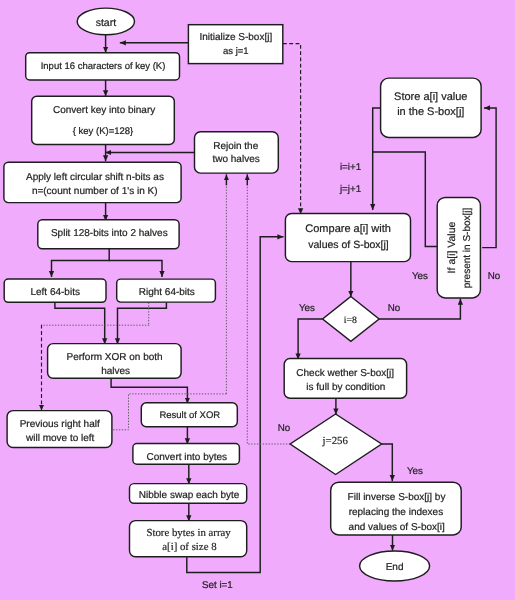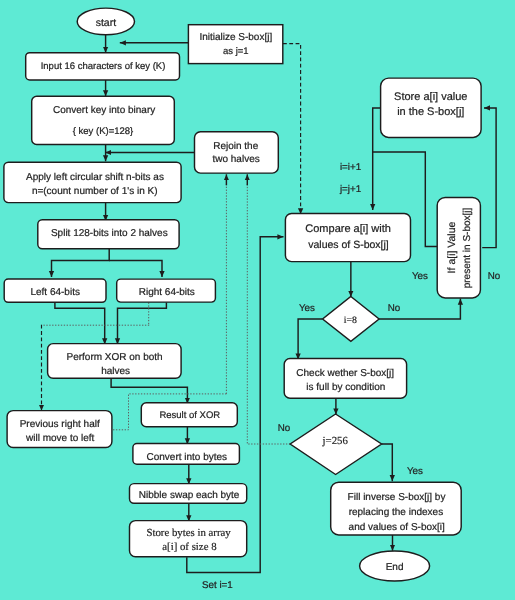--- a/index.html
+++ b/index.html
@@ -1,18 +1,18 @@
 <!DOCTYPE html>
 <html><head>
 <meta charset="utf-8">
 <title>Flowchart</title>
 <style>
   html,body{margin:0;padding:0;background:#ffffff;}
   body{width:515px;height:600px;overflow:hidden;font-family:"Liberation Sans",sans-serif;}
-  #canvas{position:relative;width:515px;height:600px;background:#5eead4;}
+  #canvas{position:relative;width:515px;height:600px;background:#f0abfc;}
   svg#fc{display:block;width:515px;height:600px;shape-rendering:geometricPrecision;text-rendering:geometricPrecision;}
   text{-webkit-font-smoothing:antialiased;}
   .nd{fill:#ffffff;stroke:#1d1d1d;stroke-width:1.45;}
   .ln{fill:none;stroke:#1d1d1d;stroke-width:1.45;stroke-linecap:butt;stroke-linejoin:miter;}
   .dsh{fill:none;stroke:#1d1d1d;stroke-width:1.15;stroke-dasharray:3.8 2.5;}
   .dot{fill:none;stroke:#5e5e5e;stroke-width:1.0;stroke-dasharray:1.35 1.55;}
   .t{font-family:"Liberation Sans",sans-serif;font-size:10px;fill:#242424;text-anchor:middle;stroke:#242424;stroke-width:0.22;} .t95{font-size:9.5px;} .t10{font-size:10px;} .t105{font-size:10.5px;} .t11{font-size:11px;}
   .ts{font-family:"Liberation Serif",serif;font-size:10.8px;fill:#242424;text-anchor:middle;stroke:#242424;stroke-width:0.2;}
   .tser96{font-size:9.8px;}
   .el{font-family:"Liberation Sans",sans-serif;font-size:9.8px;fill:#242424;text-anchor:middle;stroke:#242424;stroke-width:0.22;}

